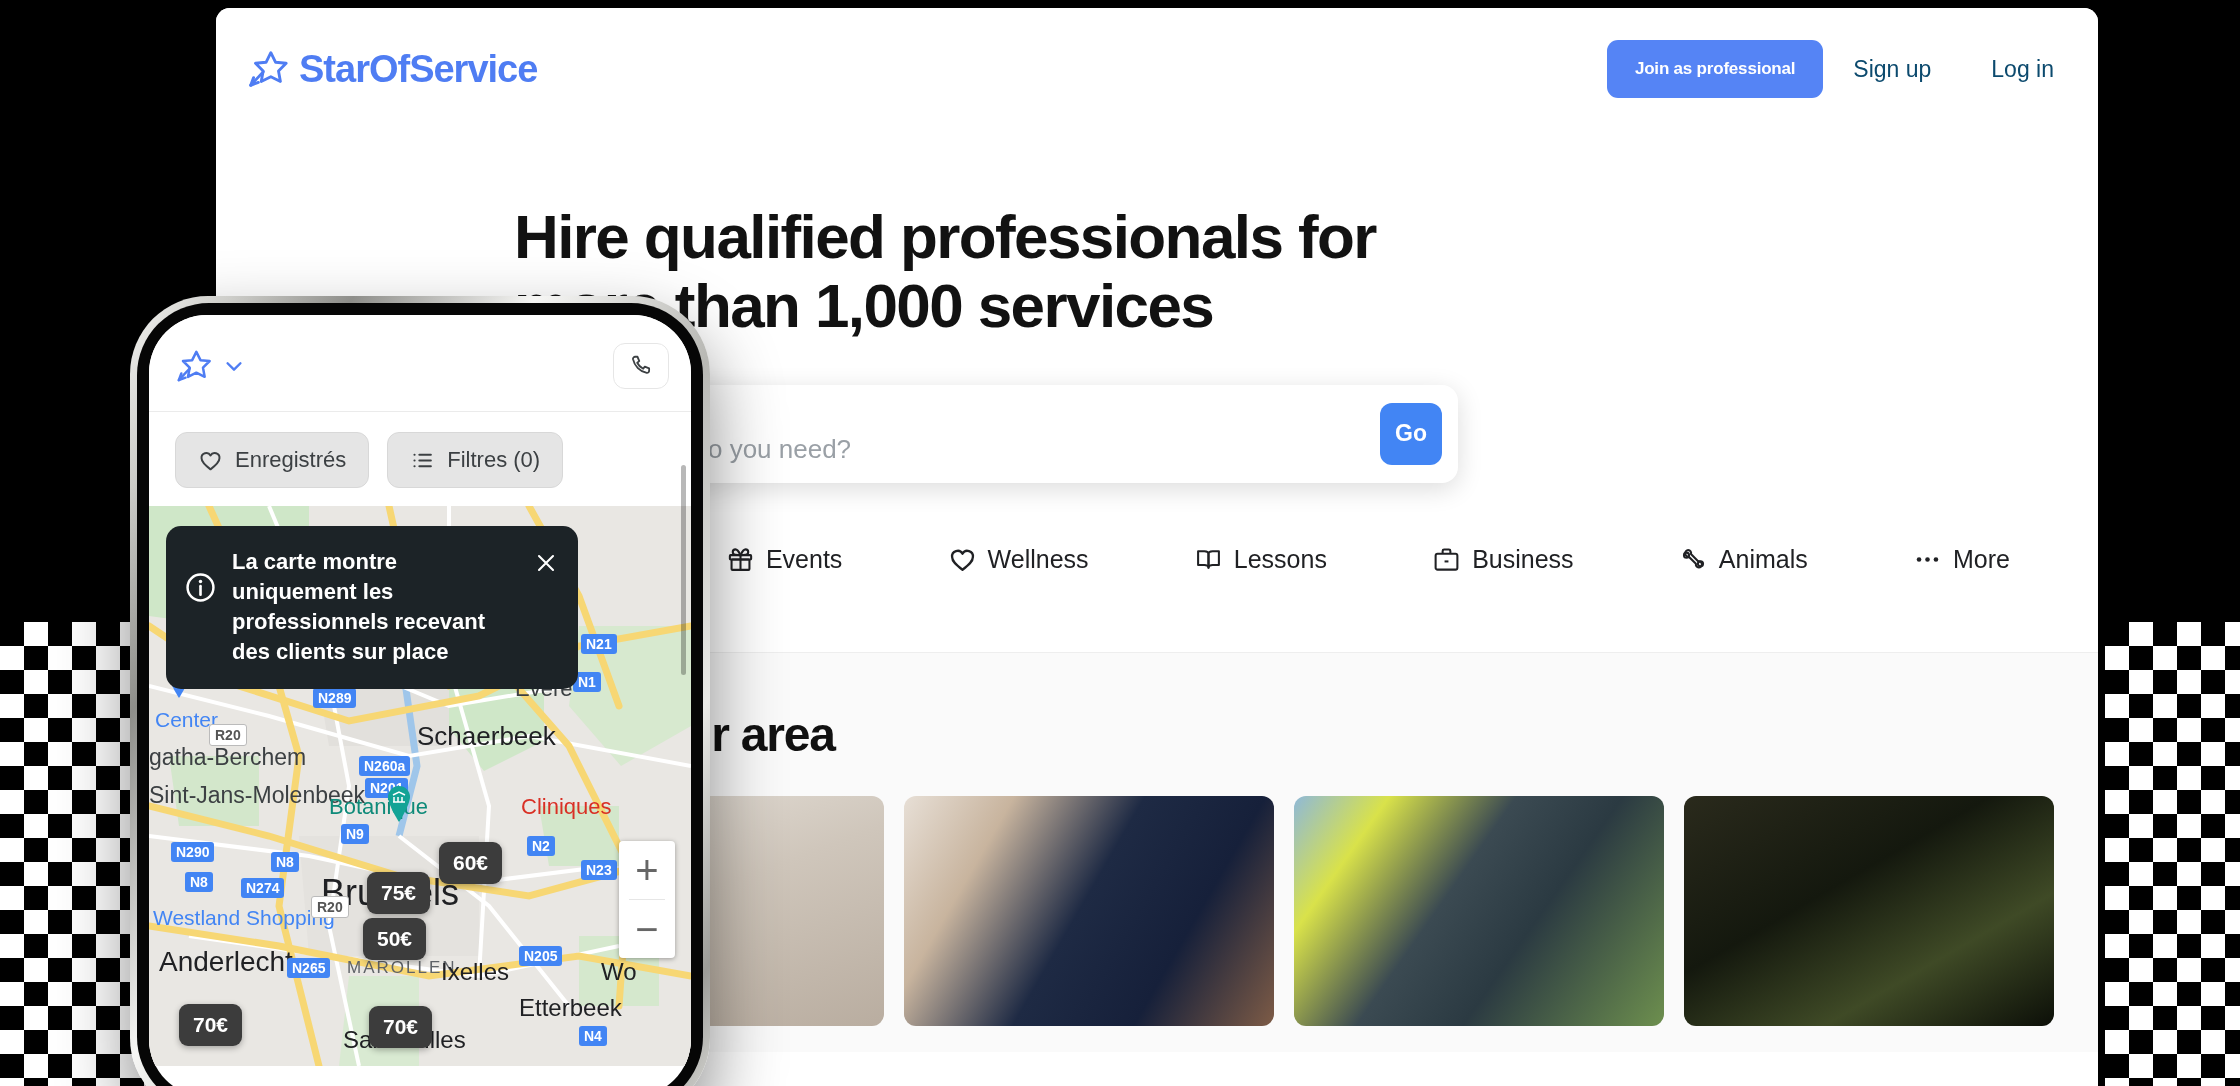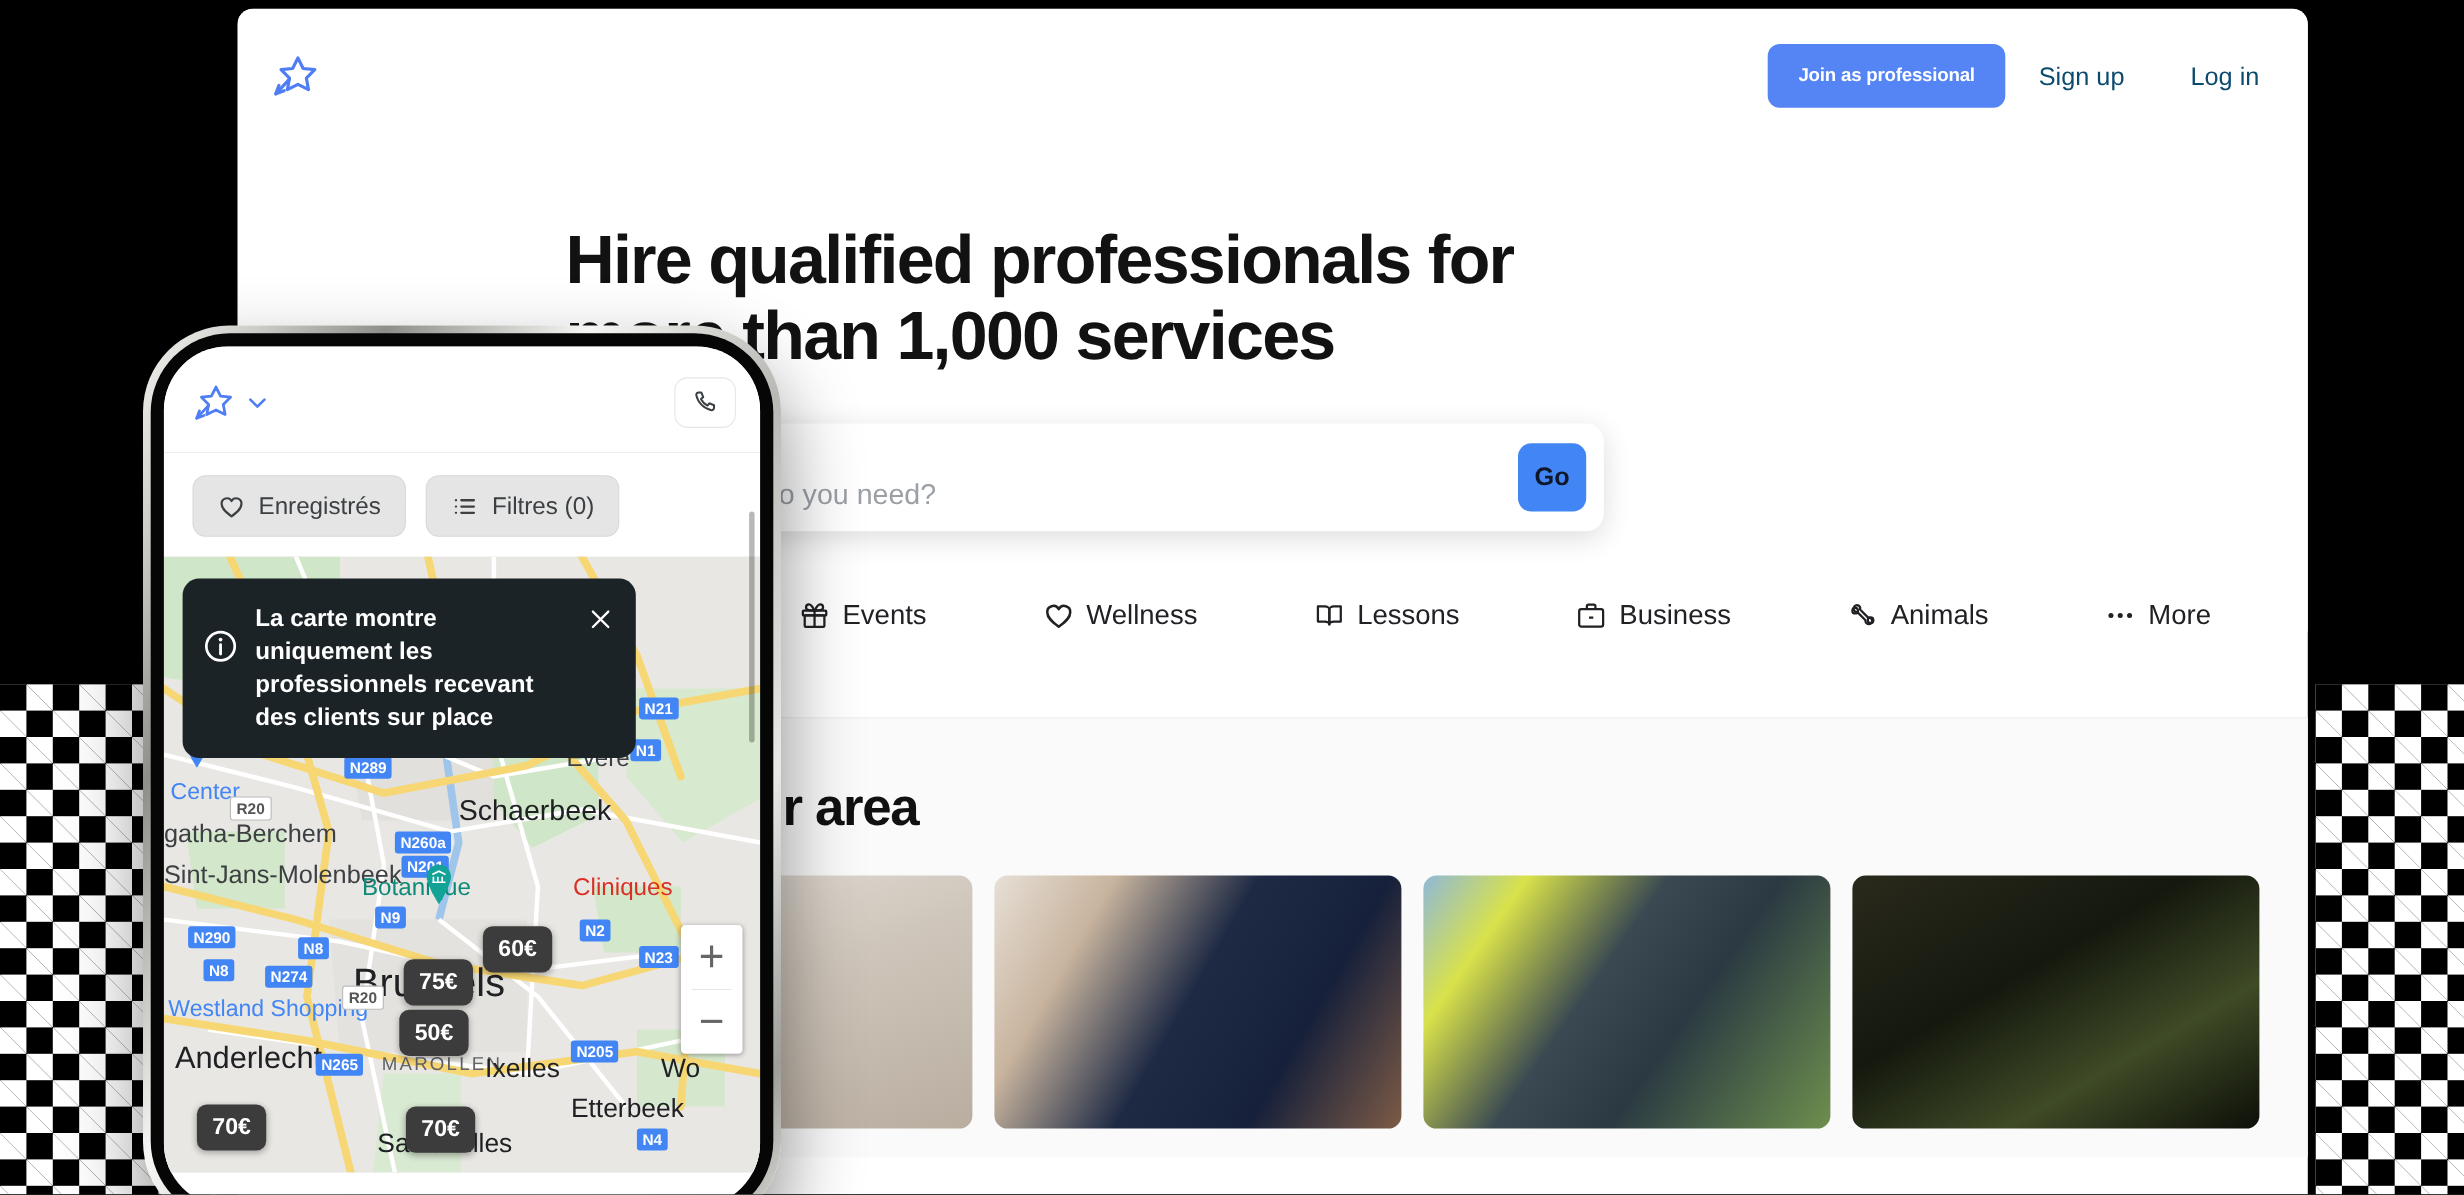--- a/index.html
+++ b/index.html
@@ -62,21 +62,21 @@
   }
   .search-fields{ flex:1; min-width:0; }
   #search-label{ font-size:21px; font-weight:700; color:#1c1c1c; line-height:1.1; }
   #search-input{
     border:none; outline:none; width:100%; font-size:26px; color:#202124;
     font-family:inherit; margin-top:9px; background:transparent;
   }
   #search-input::placeholder{ color:#9aa0a6; }
   #go-button{
     width:62px; height:62px; border:none; border-radius:12px; background:#4285f4;
-    color:#0f172a; font-size:23px; font-weight:700; cursor:pointer; font-family:inherit;
+    color:#ffffff; font-size:23px; font-weight:700; cursor:pointer; font-family:inherit;
     flex:0 0 auto;
   }
 
   
   #category-bar{
     display:flex; align-items:center; gap:0; padding:62px 0 0 298px;
     background:#fff;
     justify-content:space-between;
   }
   .cat-item{
@@ -219,20 +219,21 @@
 
     <div id="site-header">
       <div class="logo-wrap">
         <svg class="logo-mark" viewBox="0 0 48 48">
           <g fill="none" stroke="#4f7df3" stroke-width="3" stroke-linecap="round" stroke-linejoin="round">
             <path d="M28 7 L33 17 L44 18 L36 26 L38 37 L28 32 L18 37 L20 26 L12 18 L23 17 Z"></path>
             <path d="M20 27 L7 41"></path>
             <path d="M10 33 L7 41 L15 38"></path>
           </g>
         </svg>
+        <span class="logo-text">StarOfService</span>
       </div>
       <div class="header-right">
         <button id="join-pro-button">Join as professional</button>
         <a class="header-link" id="signup-link">Sign up</a>
         <a class="header-link" id="login-link">Log in</a>
       </div>
     </div>
 
     <div id="hero">
       <h1 id="hero-headline">Hire qualified professionals for more than 1,000 services</h1>

